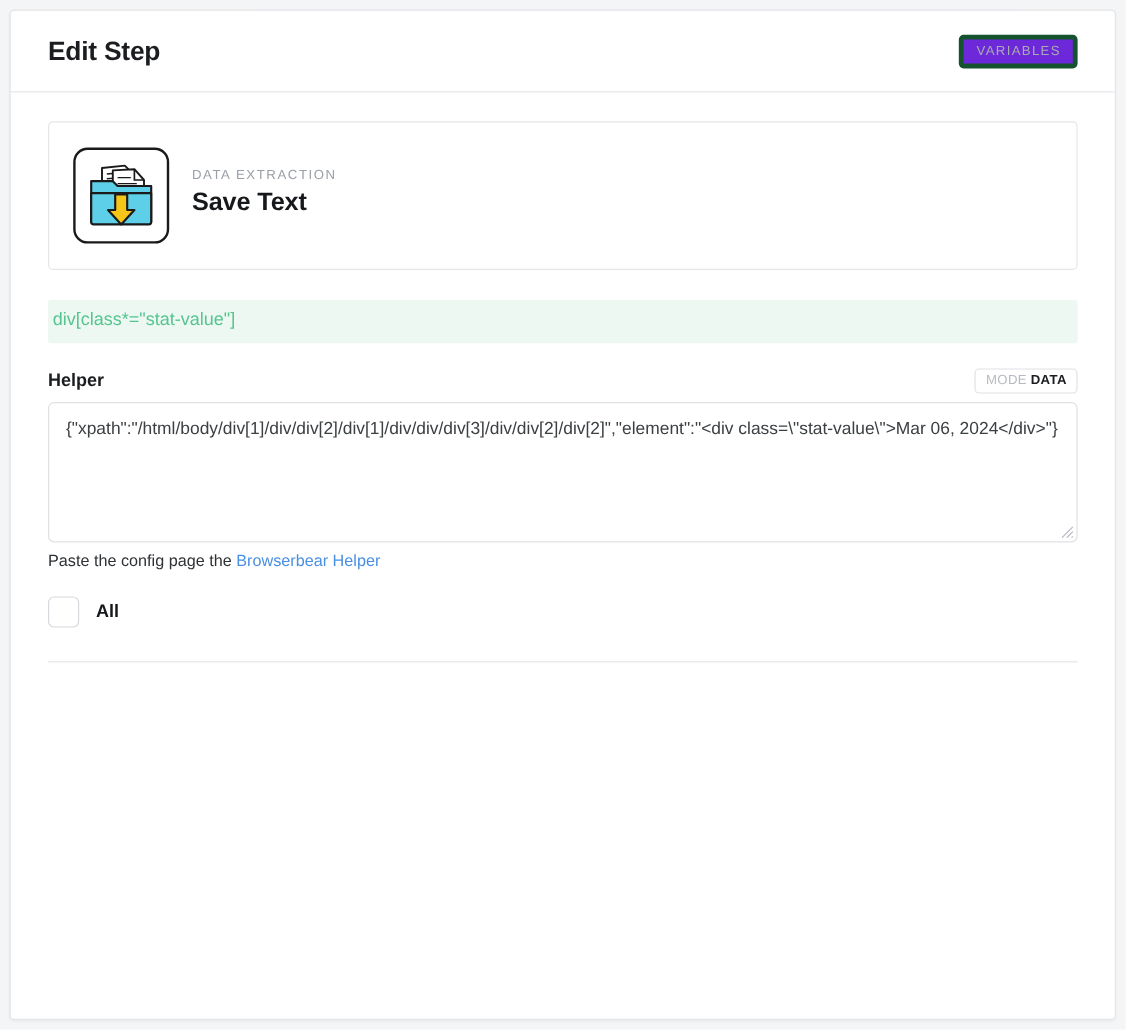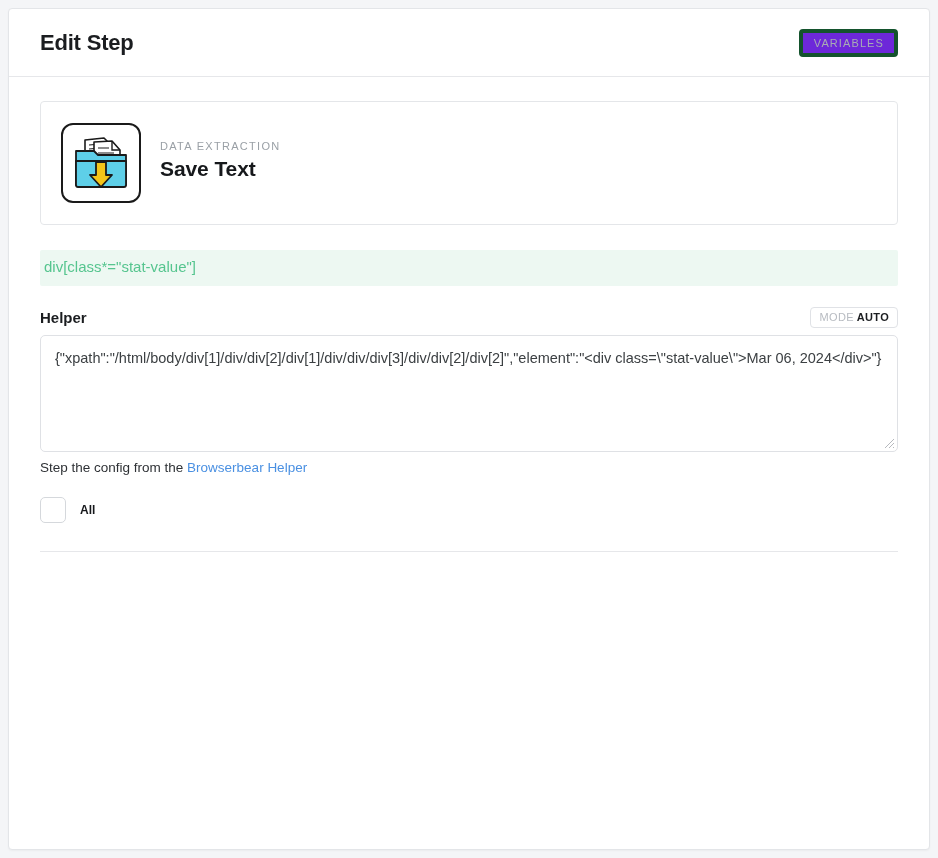--- a/index.html
+++ b/index.html
@@ -193,21 +193,21 @@
   .checkbox {
     width: 26px;
     height: 26px;
     border: 1px solid #d5d8dc;
     border-radius: 5px;
     background: #fff;
     cursor: pointer;
     flex: 0 0 26px;
   }
   .check-label {
-    font-size: 12px;
+    font-size: 15px;
     font-weight: bold;
     color: #16181b;
   }
 
   .advanced-btn {
     margin-top: 20px;
     display: inline-flex;
     align-items: center;
     gap: 8px;
     border: 1px solid #e0e2e6;
@@ -289,35 +289,35 @@
     </div>
 
     
     <div class="selector-field">div[class*="stat-value"]</div>
 
     
     <div class="helper-row">
       <div class="helper-label">Helper</div>
       <div class="mode-badge">
         <span class="m-key">MODE</span>
-        <span class="m-val">AUTO</span>
+        <span class="m-val">DATA</span>
       </div>
     </div>
 
     <div class="textarea-wrap">
       <textarea class="ta" id="helper-textarea" spellcheck="false" style="">{"xpath":"/html/body/div[1]/div/div[2]/div[1]/div/div/div[3]/div/div[2]/div[2]","element":"&lt;div class=\"stat-value\"&gt;Mar 06, 2024&lt;/div&gt;"}</textarea>
       <svg class="resize-grip" viewBox="0 0 13 13">
         <line x1="12" y1="3" x2="3" y2="12" stroke="#b6b9be" stroke-width="1"></line>
         <line x1="12" y1="7" x2="7" y2="12" stroke="#b6b9be" stroke-width="1"></line>
         <line x1="12" y1="11" x2="11" y2="12" stroke="#b6b9be" stroke-width="1"></line>
       </svg>
     </div>
 
     <div class="helper-note">
-      <span>Step the config from the </span><a href="#">Browserbear Helper</a>
+      <span>Paste the config page the </span><a href="#">Browserbear Helper</a>
     </div>
 
     
     <div class="check-row">
       <div class="checkbox"></div>
       <div class="check-label">All</div>
     </div>
 
     
 

